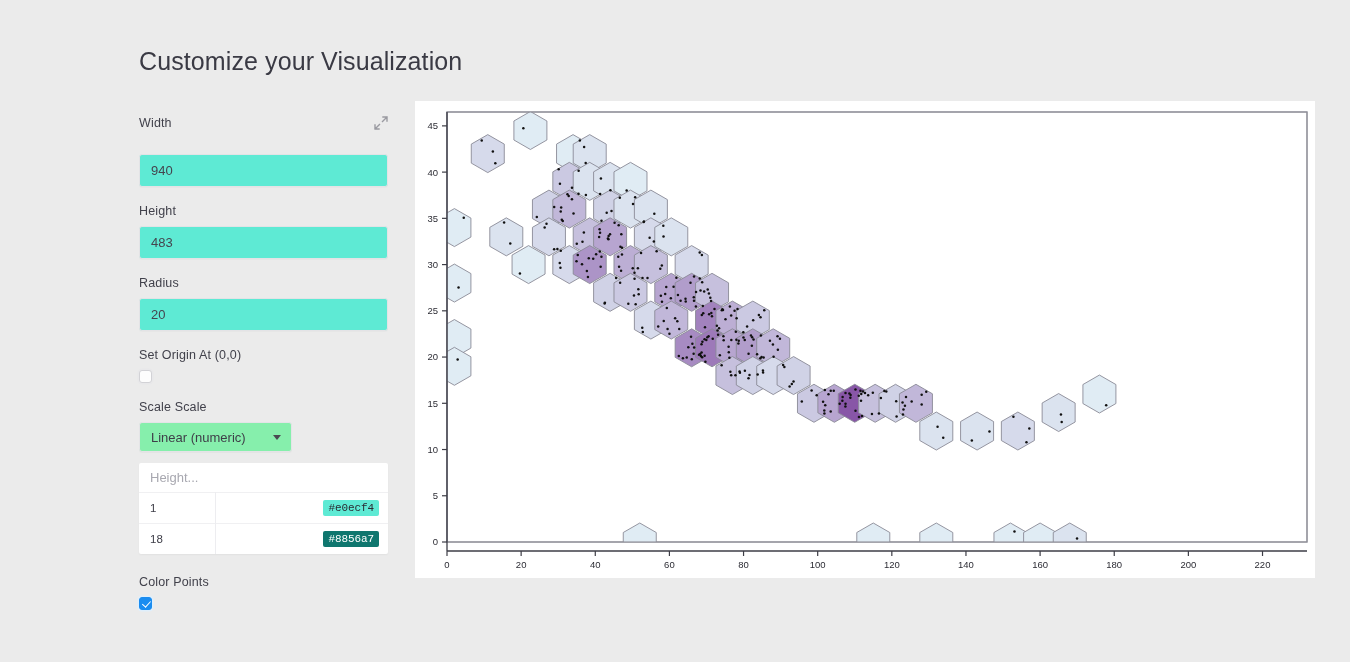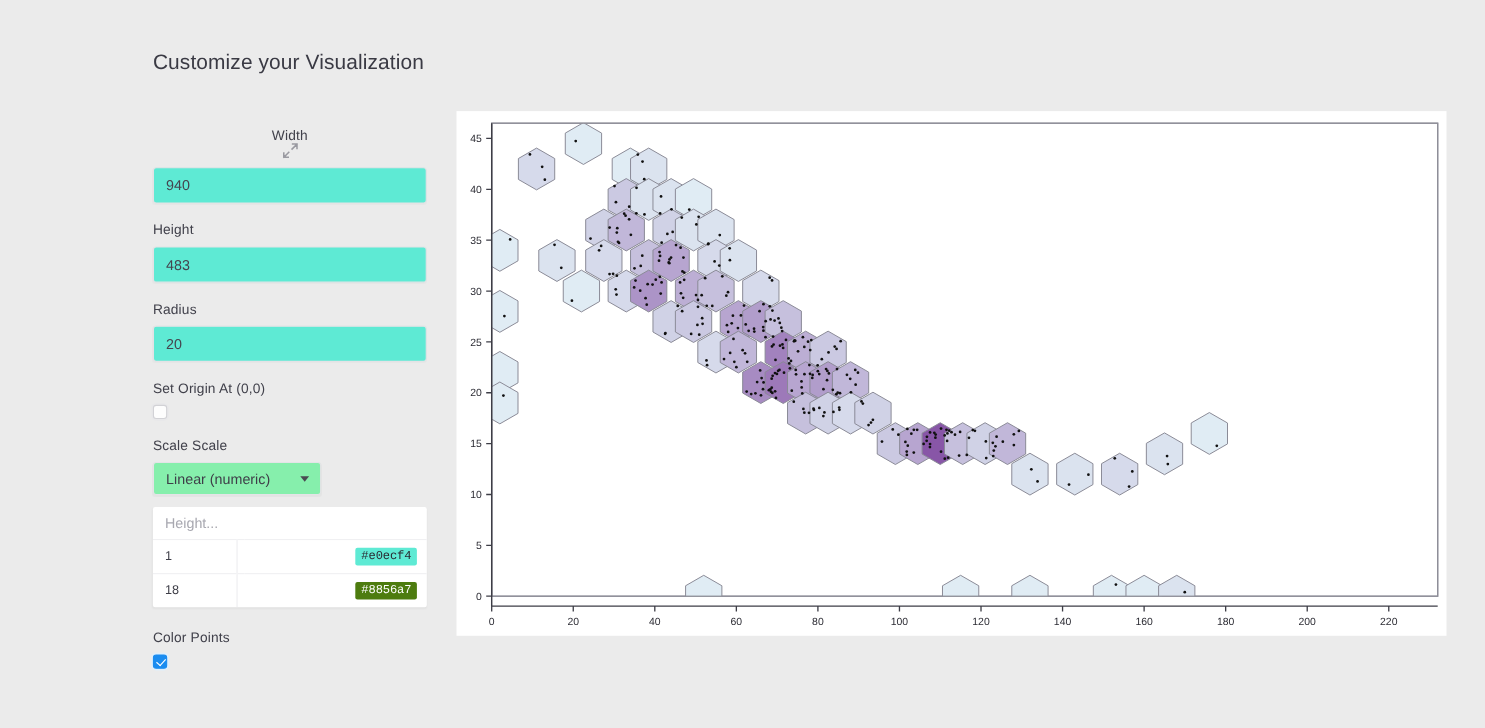--- a/index.html
+++ b/index.html
@@ -12,21 +12,21 @@
     background: #ebebeb;
     font-family: "Liberation Sans", sans-serif;
     color: #3c3c46;
     overflow: hidden;
     position: relative;
   }
   #page-title {
     position: absolute;
     left: 139px;
     top: 47px;
-    font-size: 19px;
+    font-size: 25px;
     color: #3a3a44;
     letter-spacing: 0.1px;
     white-space: nowrap;
   }
   
   #sidebar {
     position: absolute;
     left: 139px;
     top: 116px;
     width: 249px;
@@ -34,22 +34,21 @@
   .field-label {
     font-size: 12.5px;
     color: #41414b;
     margin: 0 0 8px 0;
     letter-spacing: 0.15px;
   }
   .label-row {
     display: flex;
     align-items: center;
     justify-content: space-between;
-    margin-bottom: 8px;
-    flex-direction: column;
+    margin-bottom: 24px;
   }
   .label-row .field-label { margin: 0; }
   .expand-icon {
     width: 14px; height: 14px;
     display: block;
     opacity: .62;
   }
   .text-input {
     display: block;
     box-sizing: border-box;
@@ -158,21 +157,21 @@
   .c-val { text-align: right; padding-right: 9px; white-space: nowrap; }
   .swatch {
     display: inline-block;
     padding: 2px 5px;
     border-radius: 2px;
     font-family: "Liberation Mono", monospace;
     font-size: 11px;
     letter-spacing: -0.1px;
   }
   .sw-light { background: #5eead4; color: #2b2b33; }
-  .sw-dark  { background: #4d7c0f; color: #ffffff; }
+  .sw-dark  { background: #0f766e; color: #ffffff; }
 
   
   #chart-card {
     position: absolute;
     left: 415px;
     top: 101px;
     width: 900px;
     height: 477px;
     background: #ffffff;
   }

